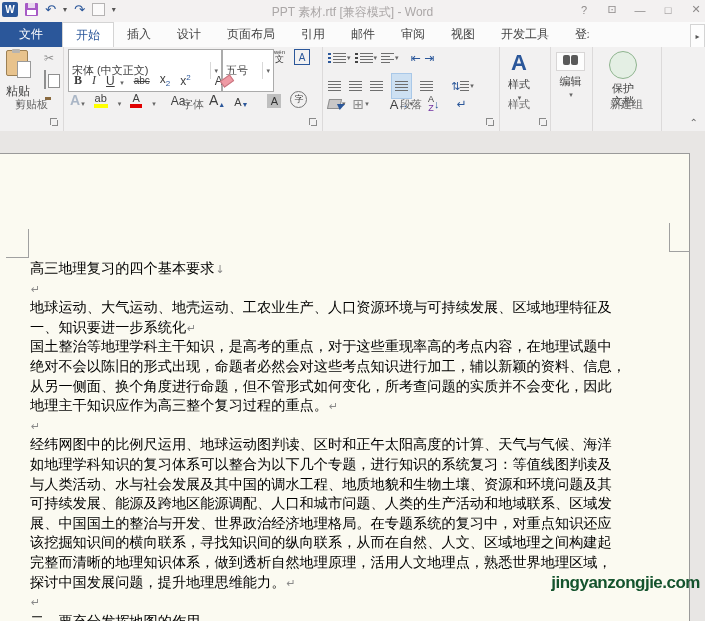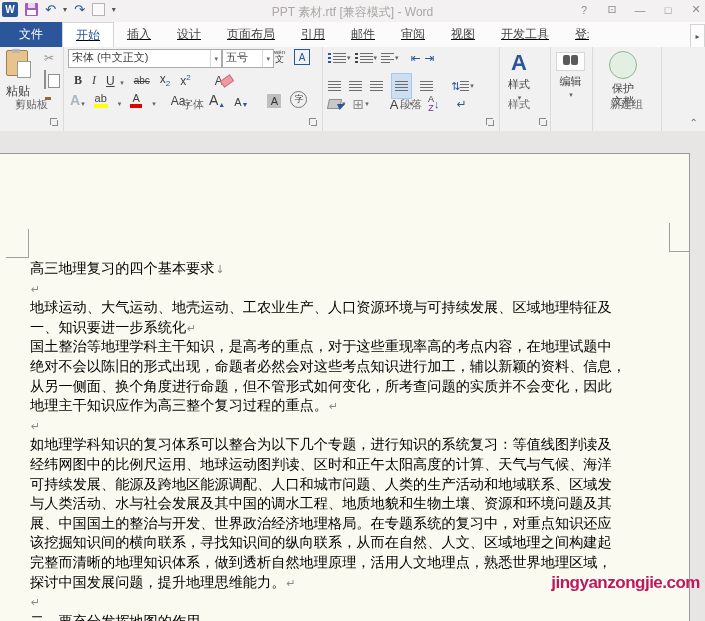--- a/index.html
+++ b/index.html
@@ -46,22 +46,22 @@
   
   .paste-clip{width:20px;height:24px;background:#e8c38d;border:1px solid #9c8054;border-radius:2px;position:relative;}
   .paste-clip:before{content:"";position:absolute;left:5px;top:-2px;width:8px;height:4px;background:#b7b4b1;border-radius:1px;}
   .paste-clip:after{content:"";position:absolute;right:-4px;bottom:-3px;width:12px;height:15px;background:#fff;border:1px solid #9a9a9a;}
   .copy-ico{width:10px;height:12px;border:1px solid #8f8f8f;background:#fff;position:relative;}
   .copy-ico:before{content:"";position:absolute;left:3px;top:3px;width:10px;height:12px;border:1px solid #8f8f8f;background:#fff;}
   .brush-ico{width:13px;height:7px;background:#d9a465;transform:rotate(-35deg);border-radius:1px;position:relative;}
   .brush-ico:before{content:"";position:absolute;right:-5px;top:2px;width:6px;height:3px;background:#8a6a3f;}
 
   
-  .combo{background:#fff;border:1px solid #ababab;height:17px;display:flex;
-         font-size:11px;color:#3f3f3f;padding:0 3px;justify-content:space-between;}
+  .combo{background:#fff;border:1px solid #ababab;height:17px;display:flex;align-items:center;
+         font-size:11px;color:#3f3f3f;padding:12px 3px;justify-content:space-between;}
   .combo .dd{border-left:1px solid #d8d8d8;padding-left:3px;height:100%;display:flex;align-items:center;}
   .fbtn{display:flex;align-items:flex-end;color:#3f3f3f;font-size:13px;}
   .yellow-bar{display:inline-block;width:14px;height:4px;background:#ffff00;}
   .red-bar{display:inline-block;width:12px;height:4px;background:#e00000;}
   .stack{display:inline-flex;flex-direction:column;align-items:center;line-height:1;}
   .phon{font-size:6px;color:#444;} .phon2{font-size:9px;color:#444;}
   .boxA{width:14px;height:14px;border:1px solid #777;font-size:10px;display:flex;align-items:center;justify-content:center;color:#3f3f3f;}
   .circ{width:15px;height:15px;border:1px solid #777;border-radius:50%;font-size:9px;display:flex;align-items:center;justify-content:center;color:#3f3f3f;}
   .shadeA{width:14px;height:14px;background:#bfbfbf;font-size:11px;display:flex;align-items:center;justify-content:center;color:#333;}
   .outlineA{color:#aab6c6;font-weight:bold;font-size:14px;}
@@ -105,21 +105,21 @@
   #crop-right{left:669px;top:69px;width:20px;height:28px;border-left:1px solid #a0a0a0;border-bottom:1px solid #a0a0a0;}
   #doc-lines{position:absolute;left:30px;top:105px;width:648px;
              font-family:"Liberation Serif","DejaVu Serif",serif;font-size:14.2px;color:#000;}
   .doc-line{height:19.6px;line-height:19.6px;white-space:nowrap;}
   .doc-line .mark{color:#8a8a8a;font-family:"DejaVu Sans",sans-serif;font-size:11px;margin-left:1px;}
 
   
   #watermark{position:absolute;left:550px;top:418px;width:150px;text-align:right;line-height:1;}
   #wm-brand{font-size:27px;font-weight:bold;letter-spacing:0px;font-family:"Liberation Sans",sans-serif;}
   #wm-brand .dark{color:#2f2b28;} #wm-brand .red{color:#a3231e;}
-  #wm-site{font-size:17px;font-weight:bold;color:#be185d;letter-spacing:-0.5px;margin-top:2px;}
+  #wm-site{font-size:17px;font-weight:bold;color:#14532d;letter-spacing:-0.5px;margin-top:2px;}
 </style>
 </head>
 <body>
 
 <div class="abs" id="titlebar">
   <div class="abs" id="title-text">PPT 素材.rtf [兼容模式] - Word</div>
   <div class="abs" id="qat">
     <span class="word-logo">W</span>
     <span class="save-ico"></span>
     <span class="qat-glyph">↶</span>
@@ -132,21 +132,21 @@
     <span class="wc">?</span>
     <span class="wc">⊡</span>
     <span class="wc">—</span>
     <span class="wc">□</span>
     <span class="wc">✕</span>
   </div>
 </div>
 
 <div class="abs" id="tabrow">
   <div class="tab file">文件</div>
-  <span id="tabs-container" style="display:flex;text-decoration:underline;">
+  <span id="tabs-container" style="display:flex;">
       <div class="tab active">开始</div>
       <div class="tab">插入</div>
       <div class="tab">设计</div>
       <div class="tab">页面布局</div>
       <div class="tab">引用</div>
       <div class="tab">邮件</div>
       <div class="tab">审阅</div>
       <div class="tab">视图</div>
       <div class="tab">开发工具</div>
       <div class="tab cut">登录</div>
@@ -332,24 +332,24 @@
     <div id="doc-lines">
         <div class="doc-line"><span>高三地理复习的四个基本要求</span><span class="mark">↓</span></div>
         <div class="doc-line"><span></span><span class="mark">↵</span></div>
         <div class="doc-line"><span>地球运动、大气运动、地壳运动、工农业生产、人口资源环境与可持续发展、区域地理特征及</span></div>
         <div class="doc-line"><span>一、知识要进一步系统化</span><span class="mark">↵</span></div>
         <div class="doc-line"><span>国土整治等地理学科主干知识，是高考的重点，对于这些重现率高的考点内容，在地理试题中</span></div>
         <div class="doc-line"><span>绝对不会以陈旧的形式出现，命题者必然会对这些考点知识进行加工，辅以新颖的资料、信息，</span></div>
         <div class="doc-line"><span>从另一侧面、换个角度进行命题，但不管形式如何变化，所考查问题的实质并不会变化，因此</span></div>
         <div class="doc-line"><span>地理主干知识应作为高三整个复习过程的重点。</span><span class="mark">↵</span></div>
         <div class="doc-line"><span></span><span class="mark">↵</span></div>
+        <div class="doc-line"><span>经纬网图中的比例尺运用、地球运动图判读、区时和正午太阳高度的计算、天气与气候、海洋</span></div>
         <div class="doc-line"><span>如地理学科知识的复习体系可以整合为以下几个专题，进行知识的系统复习：等值线图判读及</span></div>
-        <div class="doc-line"><span>经纬网图中的比例尺运用、地球运动图判读、区时和正午太阳高度的计算、天气与气候、海洋</span></div>
+        <div class="doc-line"><span>与人类活动、水与社会发展及其中国的调水工程、地质地貌和生物土壤、资源和环境问题及其</span></div>
         <div class="doc-line"><span>可持续发展、能源及跨地区能源调配、人口和城市问题、人类的生产活动和地域联系、区域发</span></div>
-        <div class="doc-line"><span>与人类活动、水与社会发展及其中国的调水工程、地质地貌和生物土壤、资源和环境问题及其</span></div>
         <div class="doc-line"><span>展、中国国土的整治与开发、世界政治经济地理格局。在专题系统的复习中，对重点知识还应</span></div>
         <div class="doc-line"><span>该挖掘知识间的横向联系，寻找知识间的纵向联系，从而在自然、人文、区域地理之间构建起</span></div>
         <div class="doc-line"><span>完整而清晰的地理知识体系，做到透析自然地理原理，活用人文地理点，熟悉世界地理区域，</span></div>
         <div class="doc-line"><span>探讨中国发展问题，提升地理思维能力。</span><span class="mark">↵</span></div>
         <div class="doc-line"><span></span><span class="mark">↵</span></div>
         <div class="doc-line"><span>二、要充分发挥地图的作用</span></div>
       </div>
     <div id="watermark">
       <div id="wm-site">jingyanzongjie.com</div>
     </div>

